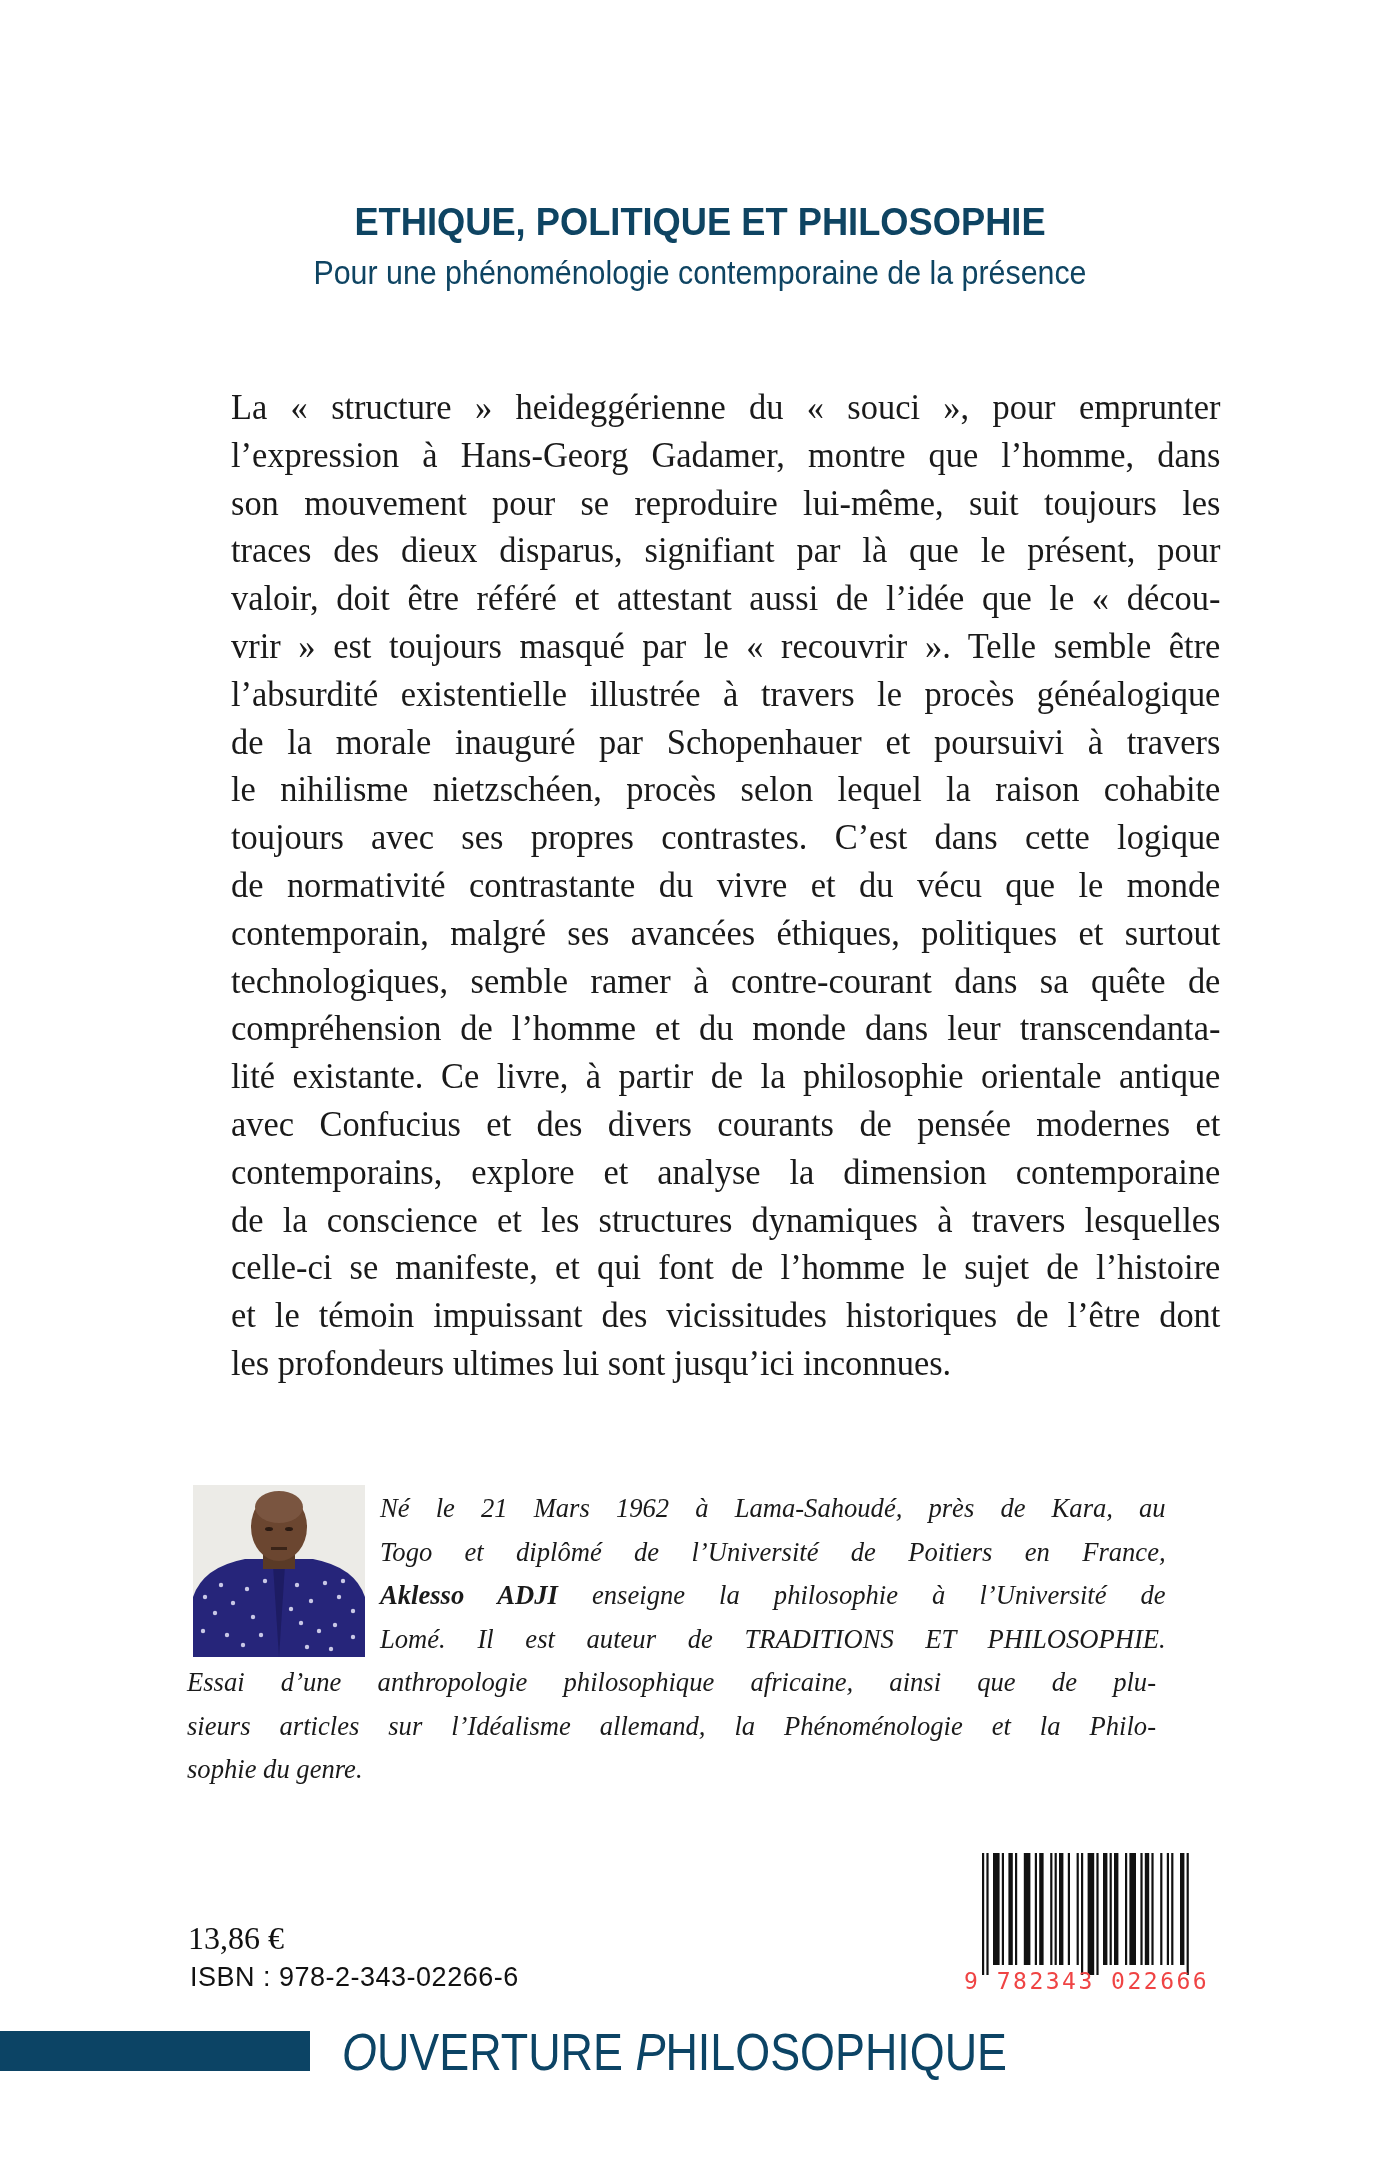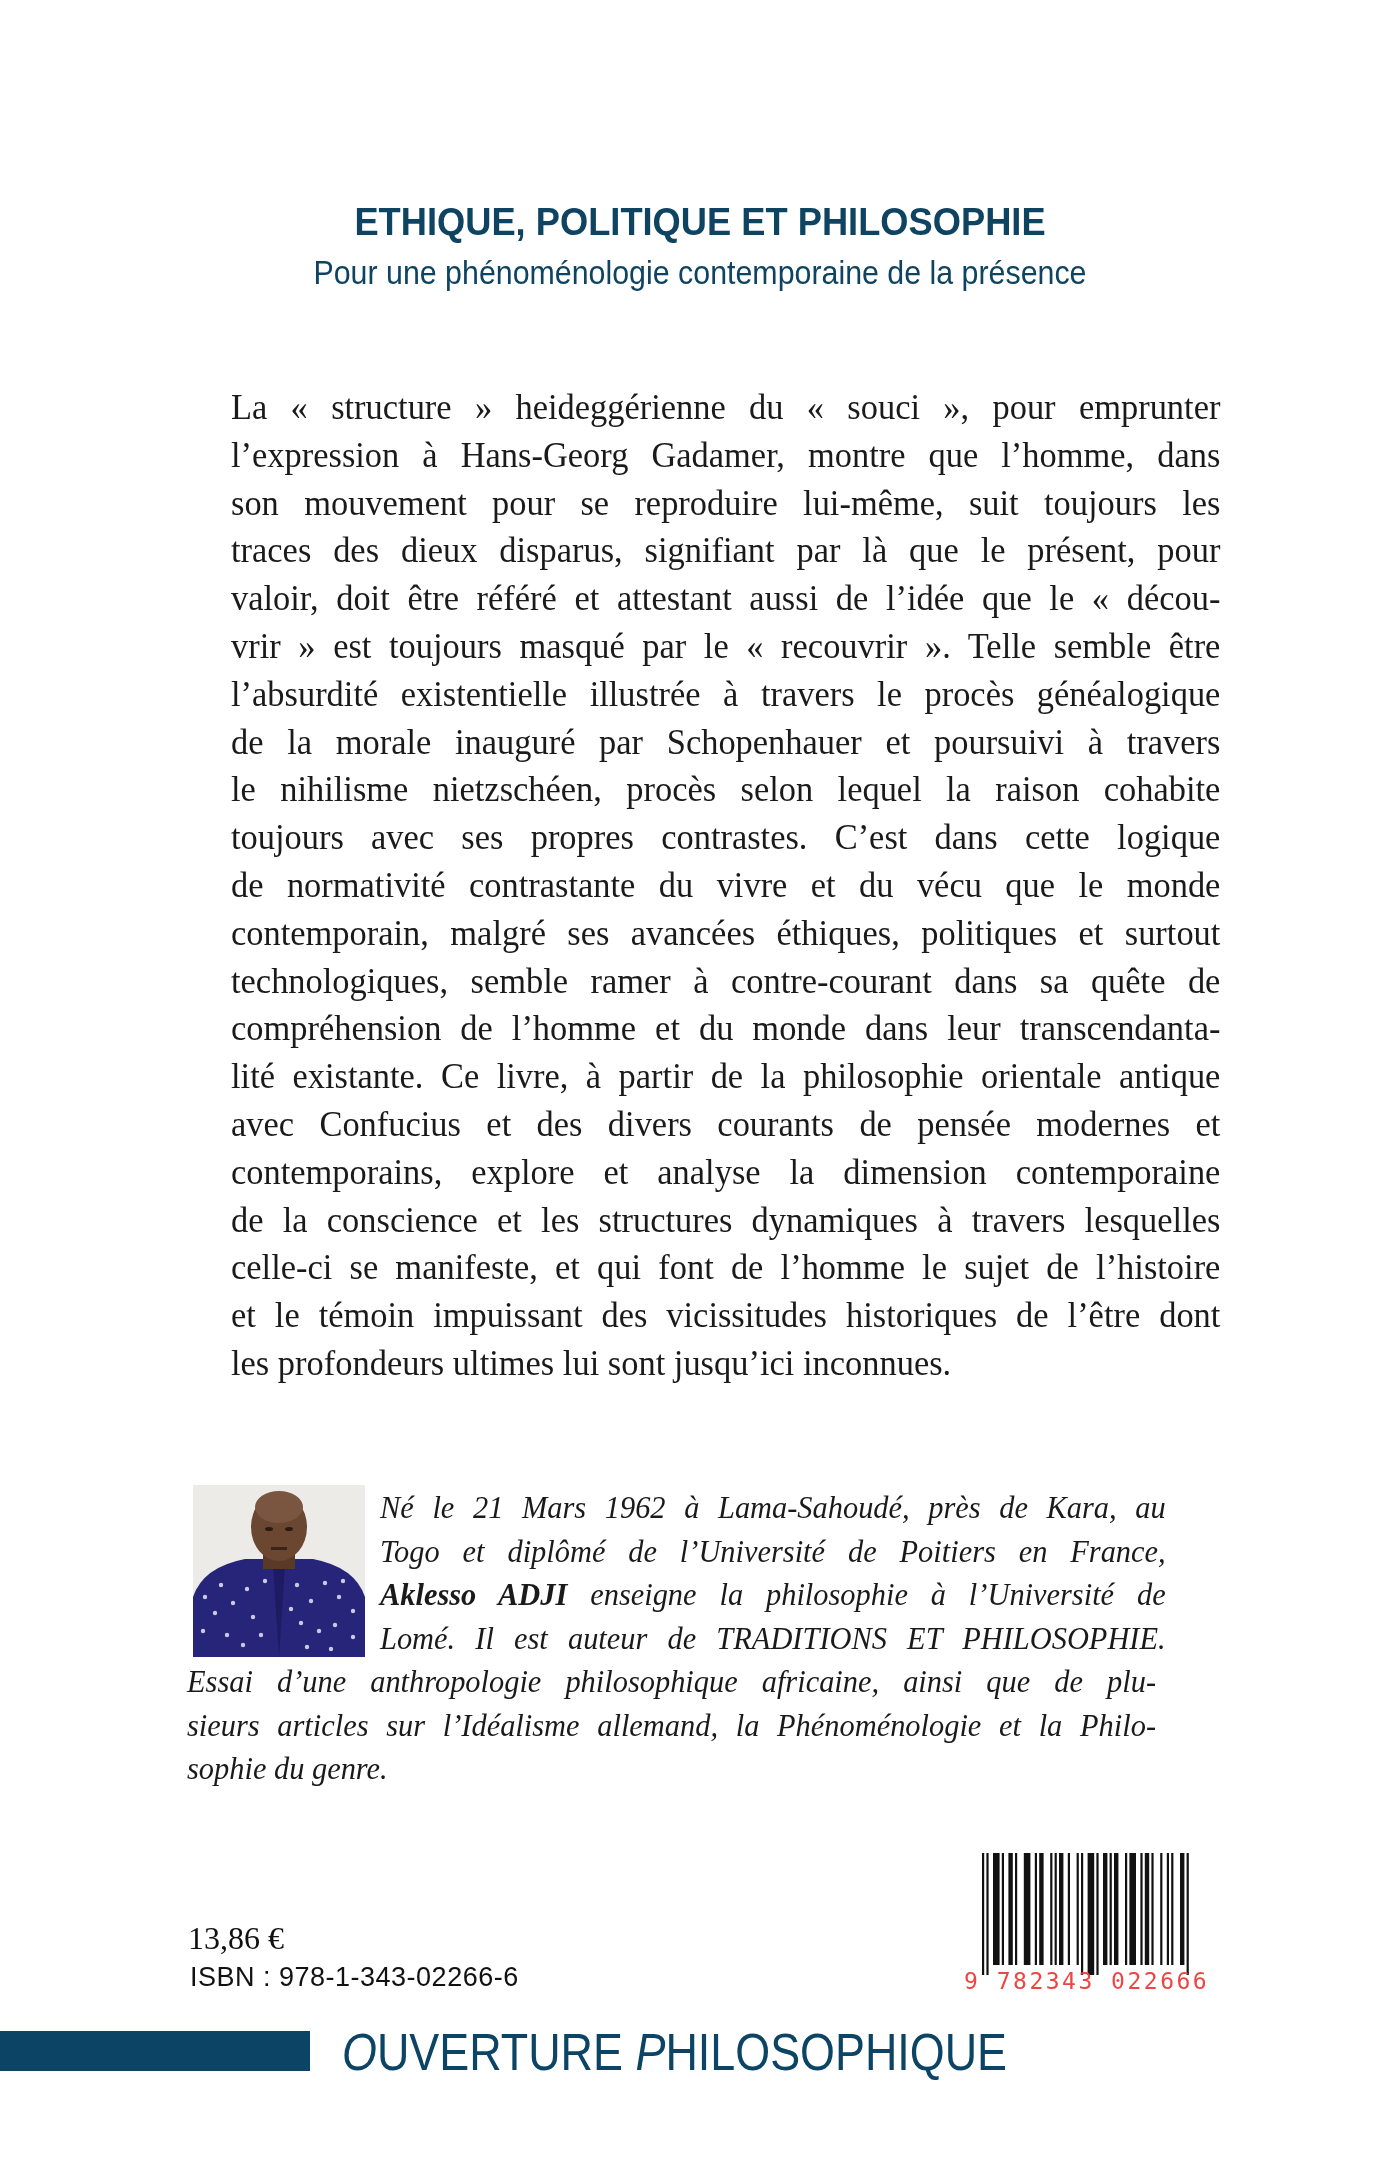--- a/index.html
+++ b/index.html
@@ -10,21 +10,21 @@
     .main-title { font-size: 39px; letter-spacing: 0px; transform: scaleX(0.93); transform-origin: center; margin: 0; line-height: 48px; }
     .subtitle { font-size: 33px; transform: scaleX(0.92); transform-origin: center; margin: 6px 0 0 0; line-height: 42px; }
 
     .blurb { position: absolute; left: 187px; top: 384px; width: 1020px; font-family: "Liberation Serif", serif; font-size: 35.5px; color: #1a1a1a; line-height: 47.8px; margin-left: 44px; }
     .line { display: block; white-space: nowrap; text-align: justify; text-align-last: justify; width: 1020px; transform: scaleX(0.97); transform-origin: left; }
     .line.last { text-align-last: left; }
 
     .author-photo { position: absolute; left: 193px; top: 1485px; width: 172px; height: 172px; overflow: hidden; background: #eceae6; }
     .author-photo svg { display: block; }
 
-    .bio { position: absolute; left: 187px; top: 1486px; width: 1020px; font-family: "Liberation Serif", serif; font-style: italic; font-size: 32px; color: #1a1a1a; line-height: 43.5px; }
+    .bio { position: absolute; left: 187px; top: 1486px; width: 1020px; font-family: "Liberation Serif", serif; font-style: italic; font-size: 28px; color: #1a1a1a; line-height: 43.5px; }
     .bio .line { width: 1020px; transform: scaleX(0.95); }
     .bio .line.indent { width: 827px; margin-left: 193px; transform: scaleX(0.95); }
     .bio b { font-weight: bold; }
 
     .price { position: absolute; left: 188px; top: 1920px; font-family: "Liberation Serif", serif; font-size: 32px; color: #111; }
     .isbn { position: absolute; left: 190px; top: 1962px; font-family: "Liberation Sans", sans-serif; font-size: 27px; color: #111; letter-spacing: 0.5px; }
 
     .barcode { position: absolute; left: 980px; top: 1853px; width: 220px; height: 130px; }
     .barcode-digits { position: absolute; left: 964px; top: 1968px; font-family: "DejaVu Sans Mono", monospace; font-size: 23px; color: #ef4444; letter-spacing: 2.5px; }
 
@@ -114,21 +114,21 @@
     <span class="line indent">Né le 21 Mars 1962 à Lama-Sahoudé, près de Kara, au</span>
     <span class="line indent">Togo et diplômé de l’Université de Poitiers en France,</span>
     <span class="line indent"><b>Aklesso ADJI</b><span> enseigne la philosophie à l’Université de</span></span>
     <span class="line indent">Lomé. Il est auteur de TRADITIONS ET PHILOSOPHIE.</span>
     <span class="line">Essai d’une anthropologie philosophique africaine, ainsi que de plu-</span>
     <span class="line">sieurs articles sur l’Idéalisme allemand, la Phénoménologie et la Philo-</span>
     <span class="line last">sophie du genre.</span>
   </div>
 
   <div class="price">13,86 €</div>
-  <div class="isbn">ISBN : 978-1-343-02266-6</div>
+  <div class="isbn">ISBN : 978-2-343-02266-6</div>
 
   <svg class="barcode" viewBox="0 0 220 130" preserveAspectRatio="none" id="barcode-svg">
       <rect x="2" y="0" width="2.2" height="122" fill="#111"></rect>
       <rect x="6.4" y="0" width="2.2" height="122" fill="#111"></rect>
       <rect x="13.000000000000002" y="0" width="6.6000000000000005" height="112" fill="#111"></rect>
       <rect x="21.8" y="0" width="2.2" height="112" fill="#111"></rect>
       <rect x="28.4" y="0" width="4.4" height="112" fill="#111"></rect>
       <rect x="35" y="0" width="2.2" height="112" fill="#111"></rect>
       <rect x="43.800000000000004" y="0" width="6.6000000000000005" height="112" fill="#111"></rect>
       <rect x="54.800000000000004" y="0" width="2.2" height="112" fill="#111"></rect>

